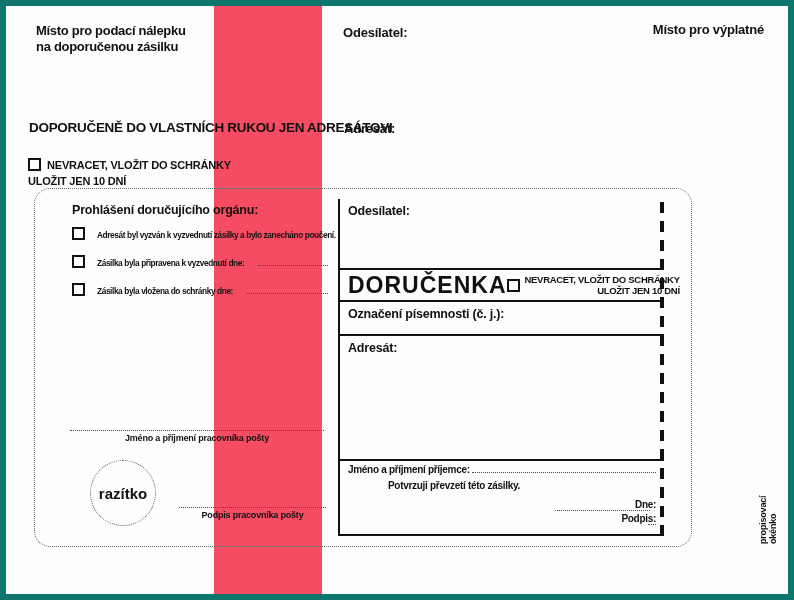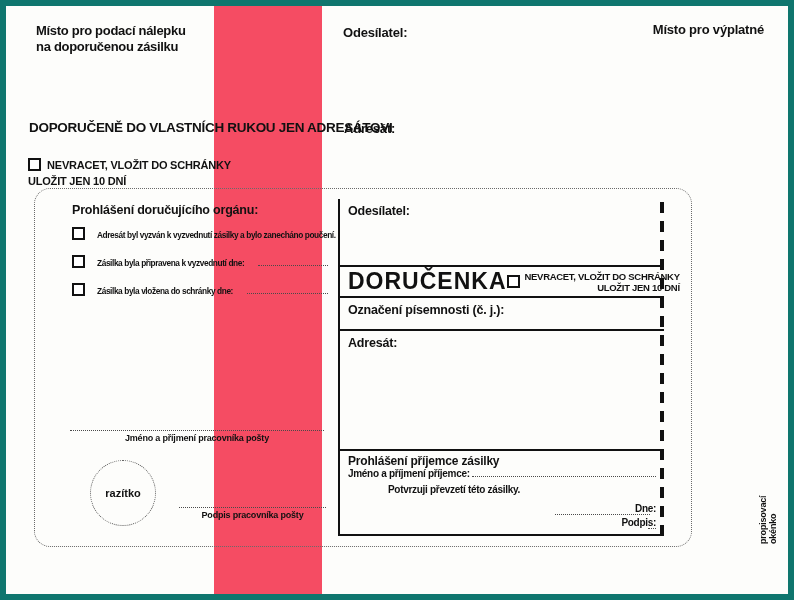--- a/index.html
+++ b/index.html
@@ -21,21 +21,21 @@
   .keep-row{left:22px;top:152px;display:flex;align-items:center;gap:6px;font-size:11px;font-weight:bold;letter-spacing:-0.2px;}
   .keep-line2{left:22px;top:169px;font-size:11px;font-weight:bold;letter-spacing:-0.2px;background:#fdfdfb;padding:0 3px 1px 0;z-index:3;}
   .bigform{left:28px;top:182px;width:658px;height:359px;border:1.5px dotted #6a6a6a;border-radius:16px;}
   .decl-title{left:66px;top:197px;font-size:12.5px;font-weight:bold;letter-spacing:-0.2px;}
   .opt-row{left:66px;width:256px;display:flex;align-items:flex-end;gap:12px;font-size:8.3px;font-weight:bold;letter-spacing:-0.4px;white-space:nowrap;}
   .opt-row .cb{align-self:flex-start;}
   .lead{flex:1;border-bottom:1.5px dotted #4a4a4a;margin:0 0 2px 2px;min-width:8px;}
   .sign-line{border-top:1.5px dotted #4a4a4a;text-align:center;font-size:9px;font-weight:bold;letter-spacing:-0.2px;}
   .sign-line span{display:inline-block;margin-top:2px;}
   .stamp-circle{left:84px;top:454px;width:66px;height:66px;border:1.5px dotted #555;border-radius:50%;
-    display:flex;align-items:center;justify-content:center;font-size:11px;font-weight:bold;}
+    display:flex;align-items:center;justify-content:center;font-size:15px;font-weight:bold;}
   .rightbox{left:332px;top:193px;width:326px;height:337px;border-left:2px solid #111;border-bottom:2px solid #111;display:flex;flex-direction:column;}
   .sec{border-bottom:2px solid #111;padding:5px 8px;font-size:12.5px;font-weight:bold;letter-spacing:-0.2px;}
   .sec-sender{height:71px;}
   .sec-title{height:32px;display:flex;align-items:center;justify-content:space-between;padding:0 6px 0 8px;}
   .docenka{font-size:23px;font-weight:bold;letter-spacing:1px;}
   .keep2{display:flex;align-items:center;gap:5px;}
   .keep2-text{font-size:9.5px;line-height:11px;text-align:right;font-weight:bold;letter-spacing:-0.3px;white-space:nowrap;}
   .sec-ozn{height:34px;}
   .sec-adr{height:125px;}
   .sec-recv{flex:1;border-bottom:none;padding:3px 8px;}
@@ -116,21 +116,20 @@
         </span>
       </span>
     </div>
     <div class="sec sec-ozn">
       <span>Označení písemnosti (č. j.):</span>
     </div>
     <div class="sec sec-adr">
       <span>Adresát:</span>
     </div>
     <div class="sec sec-recv">
-      <div class="recv-title">Prohlášení příjemce zásilky</div>
       <div class="recv-row">
         <span>Jméno a příjmení příjemce:</span>
         <span class="lead"></span>
       </div>
       <div class="recv-note">Potvrzuji převzetí této zásilky.</div>
       <div class="recv-row recv-sign">
         <span>Dne:</span>
         <span class="lead dne-fill"></span>
         <span>Podpis:</span>
         <span class="lead"></span>

